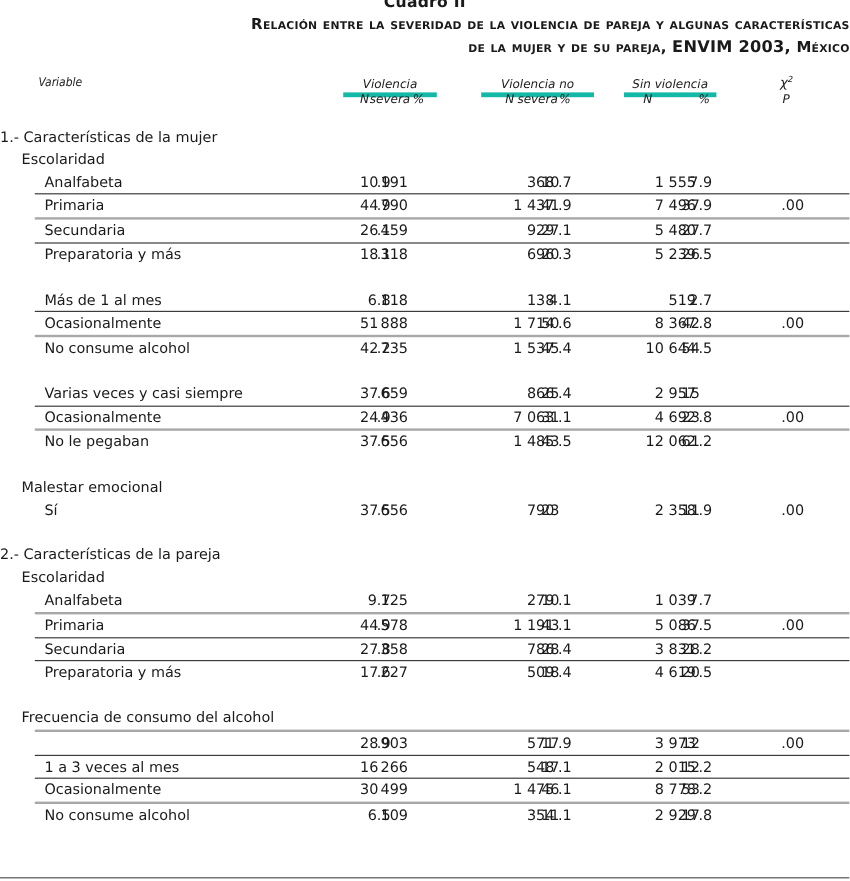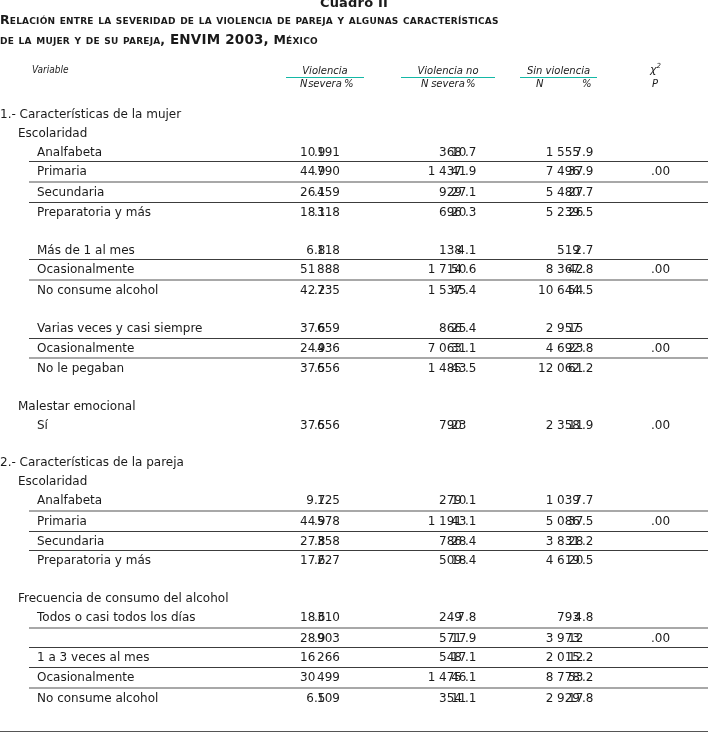--- a/index.html
+++ b/index.html
@@ -6,30 +6,30 @@
   body {
     width: 708px; height: 734px; overflow: hidden; position: relative;
     font-family: "DejaVu Sans", "Liberation Sans", sans-serif;
     color: #1a1a1a;
   }
   .cuadro {
     position: absolute; left: 0; top: -5px; width: 708px; text-align: center;
     font-weight: bold; font-size: 13px; letter-spacing: 0.2px;
   }
   .ttl {
-    position: absolute; left: 0; width: 708px; text-align: left;
+    position: absolute; left: 0; width: 708px; text-align: right;
     font-weight: bold; font-size: 12.5px; font-variant: small-caps; letter-spacing: 0.2px;
   }
   .ttl1 { top: 12px; }
   .ttl2 { top: 31px; }
   .ttl .big { font-size: 13.5px; }
 
   .hdr { position: absolute; font-style: italic; font-size: 10px; color: #222; font-family: "DejaVu Sans Condensed", "DejaVu Sans", sans-serif; }
   .hdr-variable { left: 0; top: 64px; padding-left: 32px; }
-  .grp { position: absolute; top: 64px; text-align: center; font-style: italic; font-size: 10px; border-bottom: 1px solid #14b8a6; height: 13px; line-height: 13px; }
+  .grp { position: absolute; top: 64px; text-align: center; font-style: italic; font-size: 10px; border-bottom: 4px solid #14b8a6; height: 13px; line-height: 13px; }
   .g1 { left: 286px; width: 78px; }
   .g2 { left: 401px; width: 94px; }
   .g3 { left: 520px; width: 77px; }
   .sub { position: absolute; top: 78px; font-style: italic; font-size: 10px; }
   .chi { position: absolute; left: 650px; top: 62px; font-style: italic; font-size: 11px; }
   .chi sup { font-size: 7px; }
   .pcol { position: absolute; left: 652px; top: 78px; font-style: italic; font-size: 10px; }
 
   .rows { position: absolute; left: 0; top: 105px; width: 708px; }
   .row { position: relative; height: 18.8px; line-height: 18.8px; font-size: 12px; }
@@ -244,29 +244,20 @@
       <span class="pct p1"><span class="ip">17</span>.6</span>
       <span class="num n2">509</span>
       <span class="pct p2"><span class="ip">18</span>.4</span>
       <span class="num n3">4 619</span>
       <span class="pct p3"><span class="ip">20</span>.5</span>
     </div>
     <div class="spacer"></div>
     <div class="row level-1">
       <span class="lbl">Frecuencia de consumo del alcohol</span>
     </div>
-    <div class="row level-2 lined">
-      <span class="lbl">Todos o casi todos los días</span>
-      <span class="num n1">310</span>
-      <span class="pct p1"><span class="ip">18</span>.6</span>
-      <span class="num n2">249</span>
-      <span class="pct p2"><span class="ip">7</span>.8</span>
-      <span class="num n3">793</span>
-      <span class="pct p3"><span class="ip">4</span>.8</span>
-    </div>
     <div class="row level-2 lined sep-gray">
       <span class="num n1">903</span>
       <span class="pct p1"><span class="ip">28</span>.9</span>
       <span class="num n2">571</span>
       <span class="pct p2"><span class="ip">17</span>.9</span>
       <span class="num n3">3 973</span>
       <span class="pct p3"><span class="ip">12</span></span>
       <span class="pv">.00</span>
     </div>
     <div class="row level-2 lined sep-dark">

